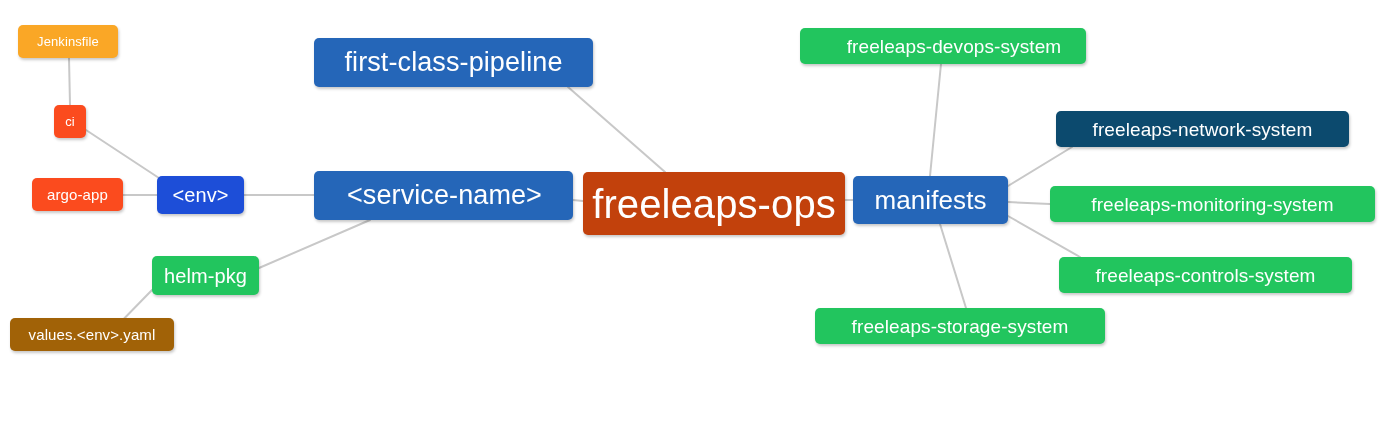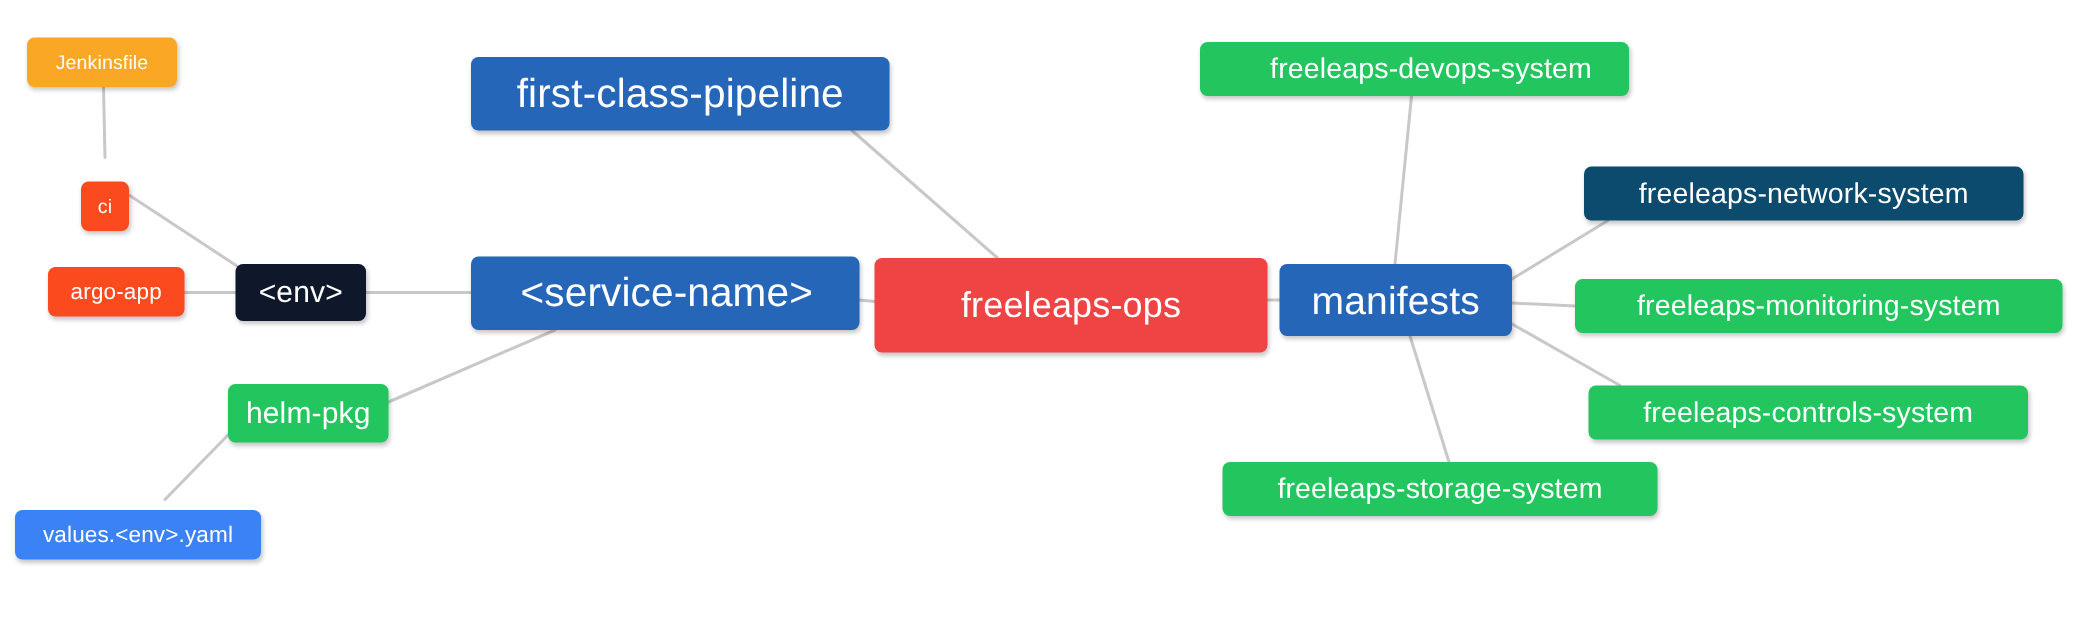--- a/index.html
+++ b/index.html
@@ -62,42 +62,42 @@
       <line x1="930" y1="176" x2="941" y2="64" stroke="#c8c8c8" stroke-width="2" stroke-linecap="round"></line>
       <line x1="1008" y1="186" x2="1072" y2="147" stroke="#c8c8c8" stroke-width="2" stroke-linecap="round"></line>
       <line x1="1008" y1="202" x2="1050" y2="204" stroke="#c8c8c8" stroke-width="2" stroke-linecap="round"></line>
       <line x1="1008" y1="216" x2="1080" y2="257" stroke="#c8c8c8" stroke-width="2" stroke-linecap="round"></line>
       <line x1="940" y1="224" x2="966" y2="308" stroke="#c8c8c8" stroke-width="2" stroke-linecap="round"></line>
     </svg>
   <div id="node-layer">
       <div class="node" style="left: 18px; top: 25px; width: 100px; height: 33px; background: rgb(250, 167, 38); font-size: 13px;">
         <span class="node-label">Jenkinsfile</span>
       </div>
-      <div class="node" style="left: 54px; top: 105px; width: 32px; height: 33px; background: rgb(251, 75, 30); font-size: 13px; margin-top: 16px;">
+      <div class="node" style="left: 54px; top: 105px; width: 32px; height: 33px; background: rgb(251, 75, 30); font-size: 13px;">
         <span class="node-label">ci</span>
       </div>
       <div class="node" style="left: 32px; top: 178px; width: 91px; height: 33px; background: rgb(251, 75, 30); font-size: 15px;">
         <span class="node-label">argo-app</span>
       </div>
-      <div class="node" style="left: 157px; top: 176px; width: 87px; height: 38px; background: #0f172a; font-size: 20px;">
+      <div class="node" style="left: 157px; top: 176px; width: 87px; height: 38px; background: #1d4ed8; font-size: 20px;">
         <span class="node-label">&lt;env&gt;</span>
       </div>
       <div class="node" style="left: 152px; top: 256px; width: 107px; height: 39px; background: rgb(34, 197, 94); font-size: 20px;">
         <span class="node-label">helm-pkg</span>
       </div>
-      <div class="node" style="left: 10px; top: 340px; width: 164px; height: 33px; background: #3b82f6; font-size: 15px;">
+      <div class="node" style="left: 10px; top: 318px; width: 164px; height: 33px; background: #a16207; font-size: 15px;">
         <span class="node-label">values.&lt;env&gt;.yaml</span>
       </div>
       <div class="node" style="left: 314px; top: 38px; width: 279px; height: 49px; background: rgb(37, 102, 184); font-size: 27px;">
         <span class="node-label">first-class-pipeline</span>
       </div>
       <div class="node" style="left: 314px; top: 171px; width: 259px; height: 49px; background: rgb(37, 102, 184); font-size: 27px; padding-left: 12px;">
         <span class="node-label">&lt;service-name&gt;</span>
       </div>
-      <div class="node" style="left: 583px; top: 172px; width: 262px; height: 63px; background: #ef4444; font-size: 24px;">
+      <div class="node" style="left: 583px; top: 172px; width: 262px; height: 63px; background: #c2410c; font-size: 40px;">
         <span class="node-label">freeleaps-ops</span>
       </div>
       <div class="node" style="left: 853px; top: 176px; width: 155px; height: 48px; background: rgb(37, 102, 184); font-size: 26px;">
         <span class="node-label">manifests</span>
       </div>
       <div class="node" style="left: 800px; top: 28px; width: 286px; height: 36px; background: rgb(34, 197, 94); font-size: 19px; padding-left: 32px;">
         <span class="node-label">freeleaps-devops-system</span>
       </div>
       <div class="node" style="left: 1056px; top: 111px; width: 293px; height: 36px; background: #0c4a6e; font-size: 19px;">
         <span class="node-label">freeleaps-network-system</span>

